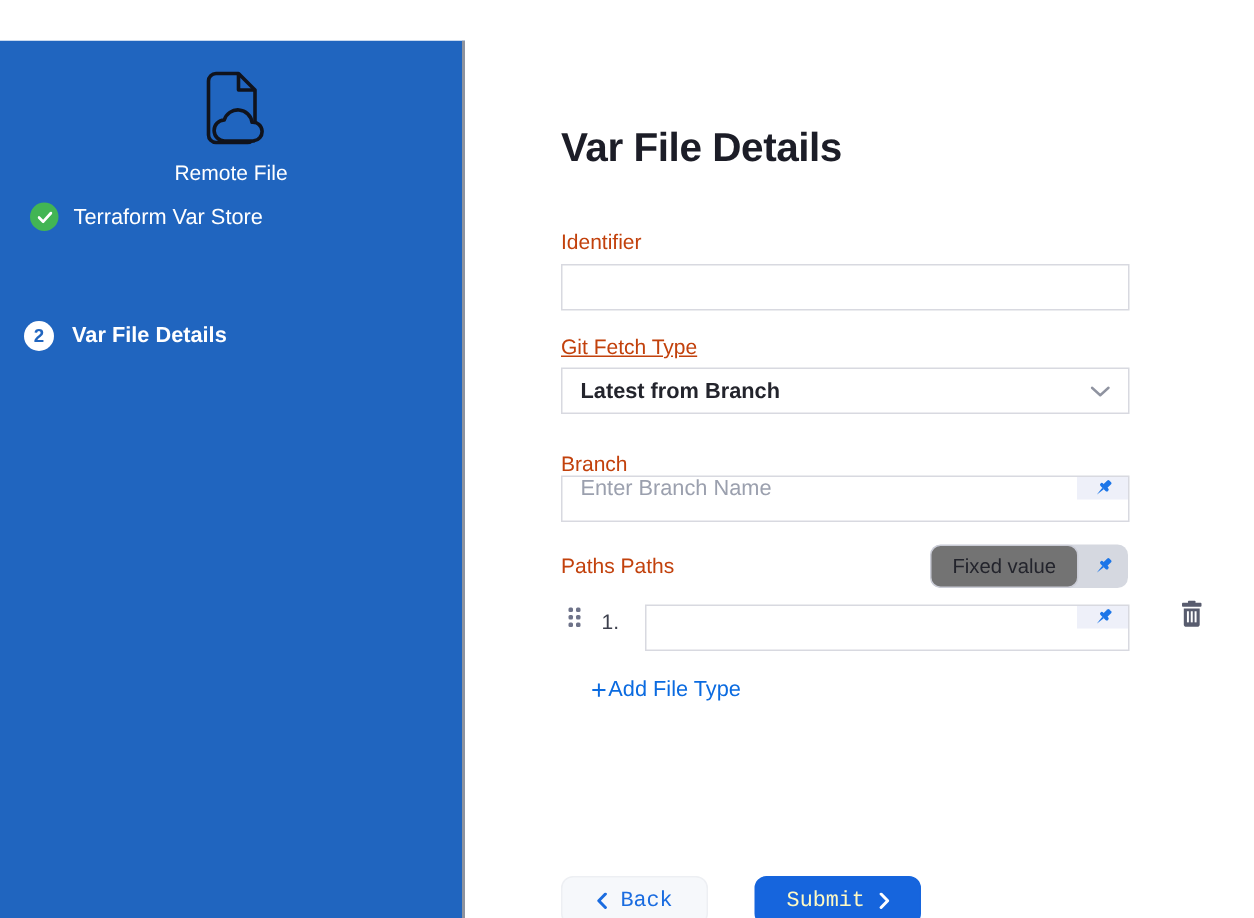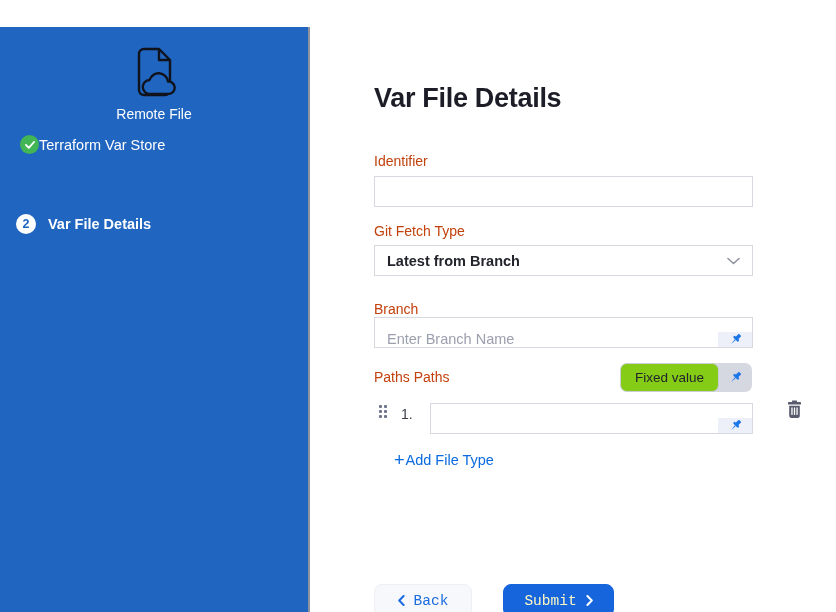--- a/index.html
+++ b/index.html
@@ -4,48 +4,48 @@
 <style>
   html,body{margin:0;padding:0;background:#fff;}
   body{width:836px;height:612px;font-family:"Liberation Sans",sans-serif;-webkit-font-smoothing:antialiased;}
   .stage{position:relative;width:836px;height:612px;background:#ffffff;overflow:hidden;margin-top:27px;}
 
   
   .sidebar{position:absolute;top:0;left:0;width:308px;height:612px;background:#2065bf;border-right:2px solid #8e939e;box-sizing:content-box;}
   .file-type{position:absolute;top:18px;left:0;width:308px;text-align:center;}
   .file-type-label{color:#ffffff;font-size:14px;margin-top:3px;}
   .step{position:absolute;display:flex;align-items:center;}
-  .step-1{top:108px;left:20px;}
+  .step-1{top:108px;left:20px;gap:10px;}
   .step-2{top:187px;left:16px;gap:12px;}
   .step-label{color:#ffffff;font-size:14.5px;white-space:nowrap;}
   .step-2 .step-label{font-weight:700;}
   .check-badge{width:19px;height:19px;border-radius:50%;background:#42b554;display:flex;align-items:center;justify-content:center;flex:none;}
   .num-badge{width:20px;height:20px;border-radius:50%;background:#ffffff;color:#2065bf;font-weight:700;font-size:12.5px;display:flex;align-items:center;justify-content:center;flex:none;}
 
   
   .page-title{position:absolute;left:374px;top:56px;font-size:27px;font-weight:600;color:#1c1d27;letter-spacing:-0.3px;}
   .field-label{position:absolute;font-size:14px;color:#c2410c;}
   .lbl-identifier{left:374px;top:126px;}
-  .lbl-git{left:374px;top:196px;}
+  .lbl-git{left:374px;top:196px;text-decoration:underline;}
   .lbl-branch{left:374px;top:274px;}
   .lbl-filepaths{left:374px;top:342px;}
 
   .text-input,.input-wrap,.select{box-sizing:border-box;border:1px solid #d8d9e0;border-radius:0;background:#ffffff;}
   .text-input{position:absolute;left:374px;top:149px;width:379px;height:31px;padding:0 12px;font-size:14.5px;color:#26272f;outline:none;font-family:inherit;}
   .select{position:absolute;left:374px;top:218px;width:379px;height:31px;display:flex;align-items:center;justify-content:space-between;padding:0 12px;cursor:pointer;}
   .select-value{font-size:14.5px;font-weight:700;color:#23242c;}
-  .input-wrap{position:absolute;display:flex;align-items:flex-end;overflow:hidden;}
+  .input-wrap{position:absolute;display:flex;align-items:flex-start;overflow:hidden;}
   .branch-wrap{left:374px;top:290px;width:379px;height:31px;}
   .row-input-wrap{left:430px;top:376px;width:323px;height:31px;}
   .input-wrap input{flex:1;border:none;outline:none;background:transparent;padding:0 12px;font-size:14.5px;color:#26272f;font-family:inherit;min-width:0;}
   input::placeholder{color:#9ba0ae;opacity:1;}
   .pin-seg{width:34px;display:flex;align-items:center;justify-content:center;background:#eef0f9;flex:none;cursor:pointer;}
 
   .fixed-group{position:absolute;left:620px;top:336px;width:132px;height:29px;background:#d5d8e0;border-radius:7px;display:flex;align-items:stretch;overflow:hidden;box-sizing:border-box;}
-  .fixed-btn{flex:1;background:#84cc16;border:1px solid #caccd6;border-radius:7px;display:flex;align-items:center;justify-content:center;font-size:13.5px;color:#23242c;cursor:pointer;box-sizing:border-box;}
+  .fixed-btn{flex:1;background:#737373;border:1px solid #caccd6;border-radius:7px;display:flex;align-items:center;justify-content:center;font-size:13.5px;color:#23242c;cursor:pointer;box-sizing:border-box;}
   .fixed-pin{width:33px;display:flex;align-items:center;justify-content:center;flex:none;cursor:pointer;}
 
   .drag-handle{position:absolute;left:379px;top:378px;width:3px;height:3px;background:#6e7389;border-radius:1px;box-shadow:5px 0 0 #6e7389,0 5px 0 #6e7389,5px 5px 0 #6e7389,0 10px 0 #6e7389,5px 10px 0 #6e7389;cursor:grab;}
   .row-num{position:absolute;left:401px;top:379px;font-size:14px;color:#3c3f4c;}
   .trash-btn{position:absolute;left:786px;top:373px;cursor:pointer;background:none;border:none;padding:0;}
 
   .add-link{position:absolute;left:394px;top:425px;color:#0b6be0;font-size:14.5px;display:flex;align-items:center;cursor:pointer;}
   .add-plus{font-size:18px;line-height:14px;margin-right:1px;}
 
   .btn{position:absolute;top:557px;height:33px;border-radius:8px;display:flex;align-items:center;justify-content:center;gap:9px;font-size:14.5px;cursor:pointer;box-sizing:border-box;font-family:Liberation Mono, monospace;}

